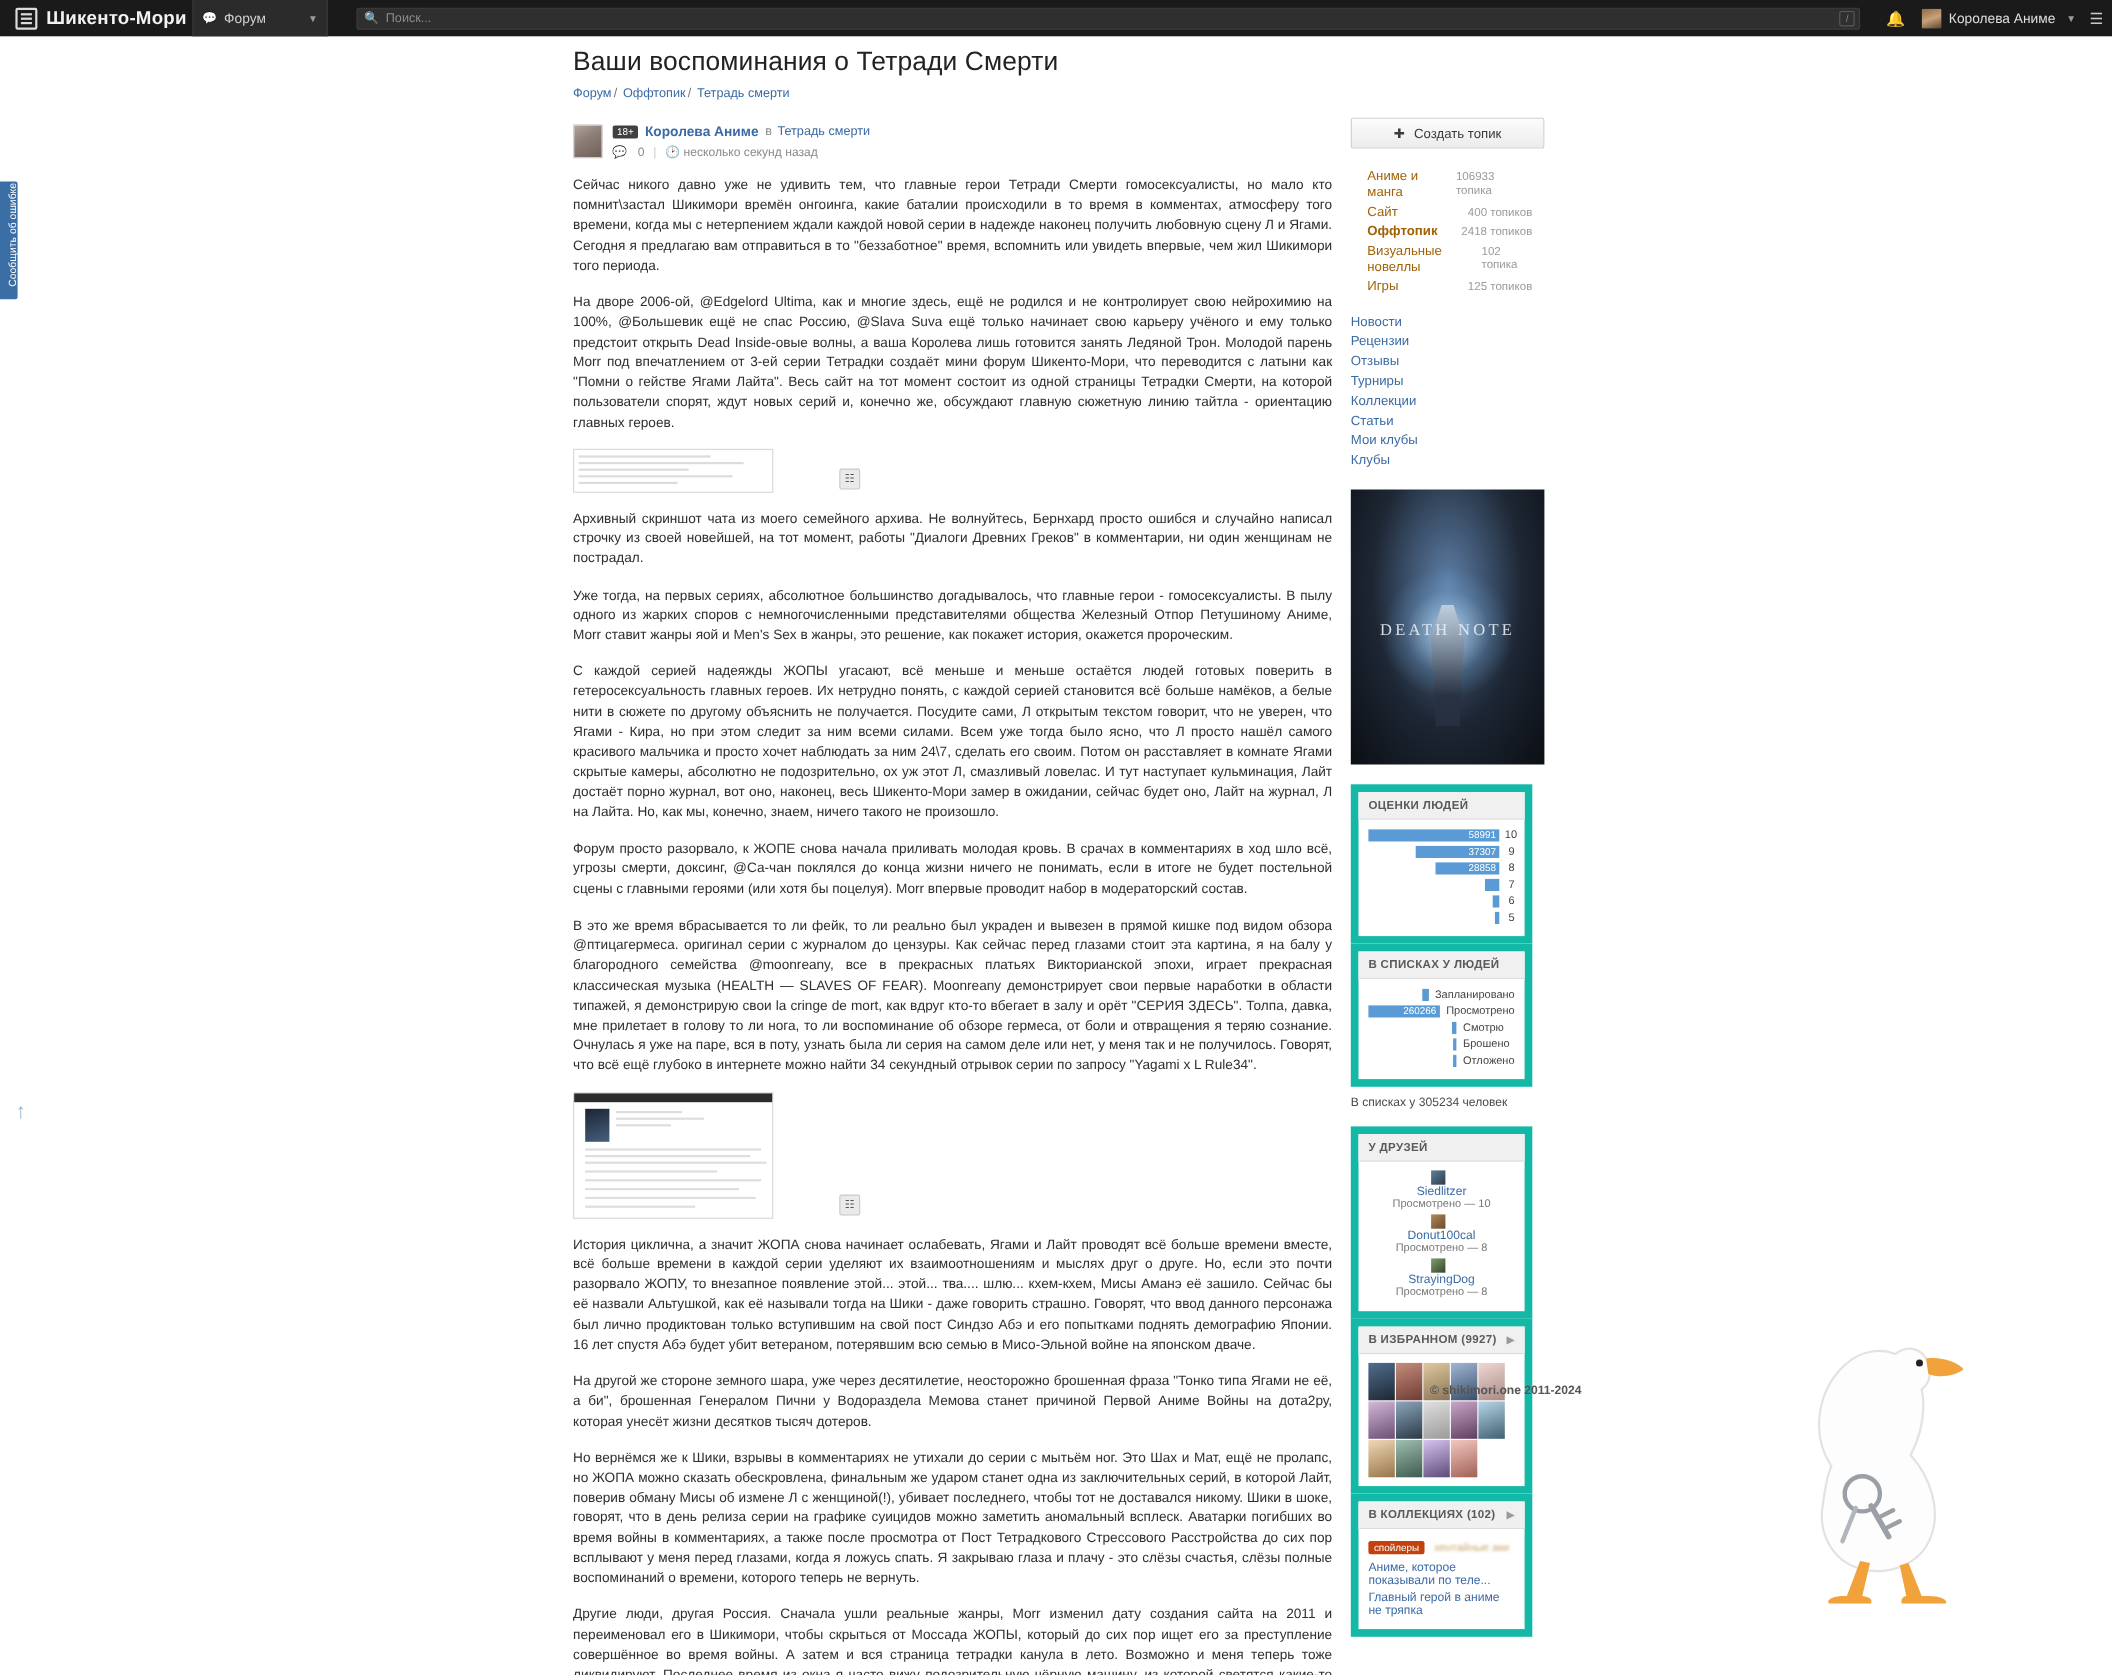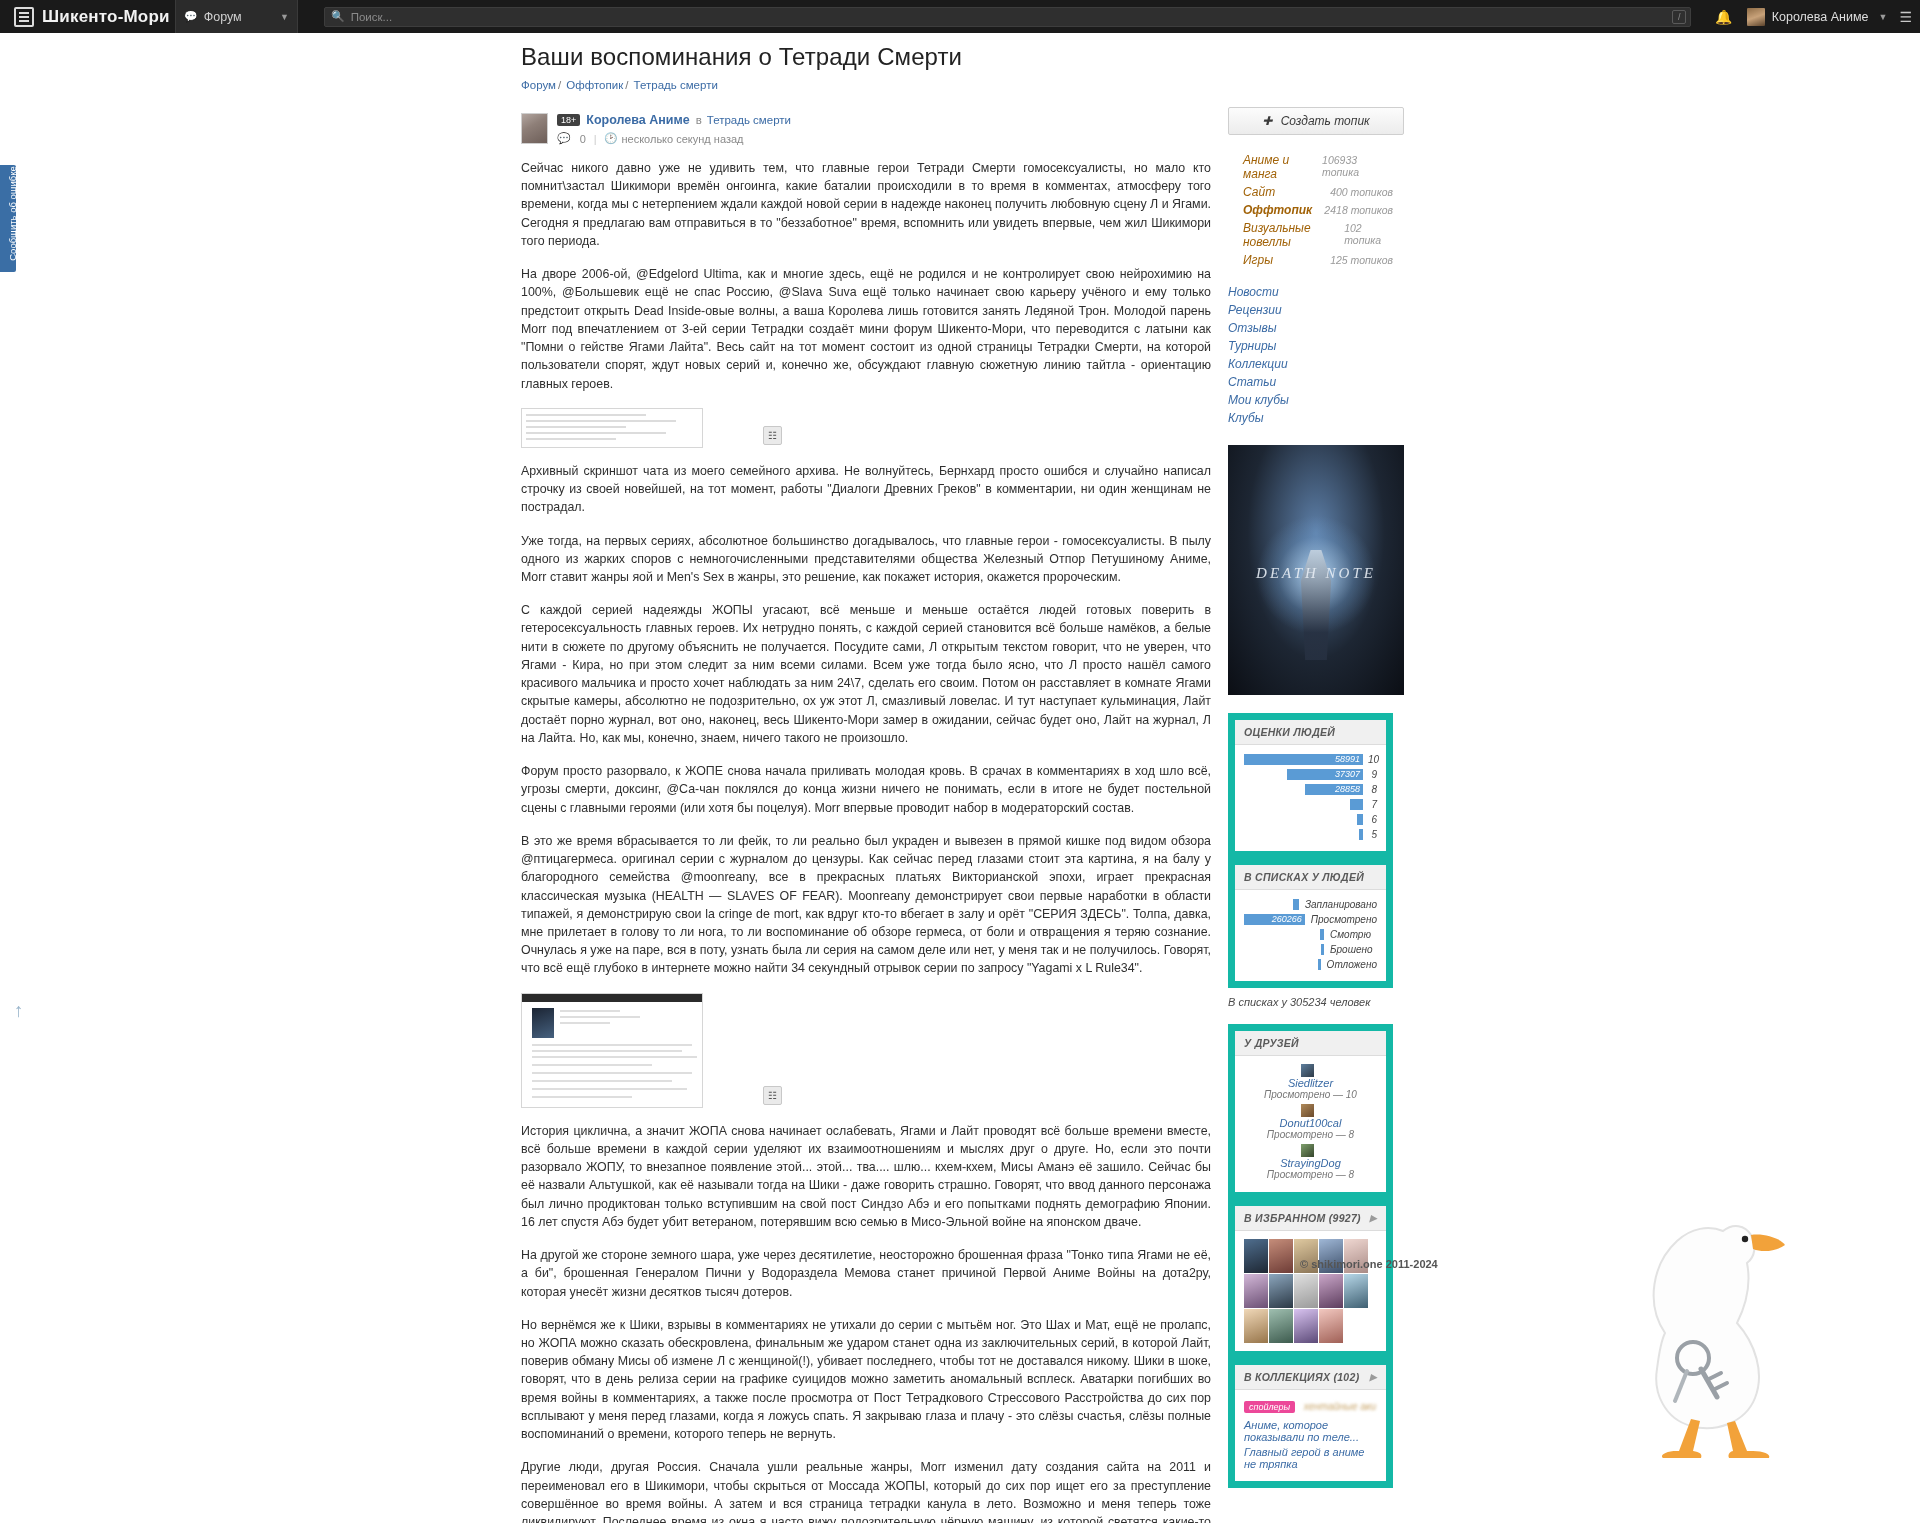--- a/index.html
+++ b/index.html
@@ -70,21 +70,21 @@
     color:#fff; font-size:9.5px; white-space:nowrap; text-align:center;
   }
 
   .scroll-top {
     position:absolute; left:14px; top:1000px; font-size:19px; color:#9bb6cc;
   }
 
   
   .page { position:absolute; top:33px; left:0; width:1920px; }
   .content-col { position:absolute; left:521px; top:10px; width:690px; }
-  .side-col { position:absolute; left:1228px; top:74px; width:165px;font-style:italic; }
+  .side-col { position:absolute; left:1228px; top:74px; width:165px; }
 
   h1.title {
     font-size:24px; font-weight:normal; color:#222; margin:0 0 8px 0; letter-spacing:.1px;
   }
   .breadcrumb { font-size:11.5px; margin-bottom:22px; }
   .breadcrumb a { color:#3b6ba5; text-decoration:none; }
   .breadcrumb .sep { color:#777; margin:0 2px; }
 
   .post-head { display:flex; align-items:flex-start; margin-bottom:14px; }
   .post-avatar {
@@ -186,21 +186,21 @@
 
   .friend-row { display:flex; align-items:center; margin-bottom:4px; font-size:11px;flex-direction:column; }
   .friend-av { width:13px; height:13px; margin-right:6px; flex:none; }
   .friend-name { color:#3b6ba5; flex:1; }
   .friend-stat { color:#777; font-size:10px; }
 
   .fav-grid { display:flex; flex-wrap:wrap; gap:1px; }
   .fav-cell { width:24px; height:34px; }
 
   .tag-spoiler {
-    display:inline-block; background:#ec4899; color:#fff; font-size:9px; padding:1px 5px; border-radius:2px;
+    display:inline-block; background:#c2410c; color:#fff; font-size:9px; padding:1px 5px; border-radius:2px;
     margin-right:5px;
   }
   .coll-line { font-size:11px; color:#3b6ba5; margin-bottom:3px; }
   .coll-blur { display:inline-block; color:#c9a66b; filter:blur(1.6px); font-size:10px; }
 
   
   .goose { position:absolute; right:105px; bottom:65px; width:210px; height:275px; }
 </style>
 </head>
 <body>

